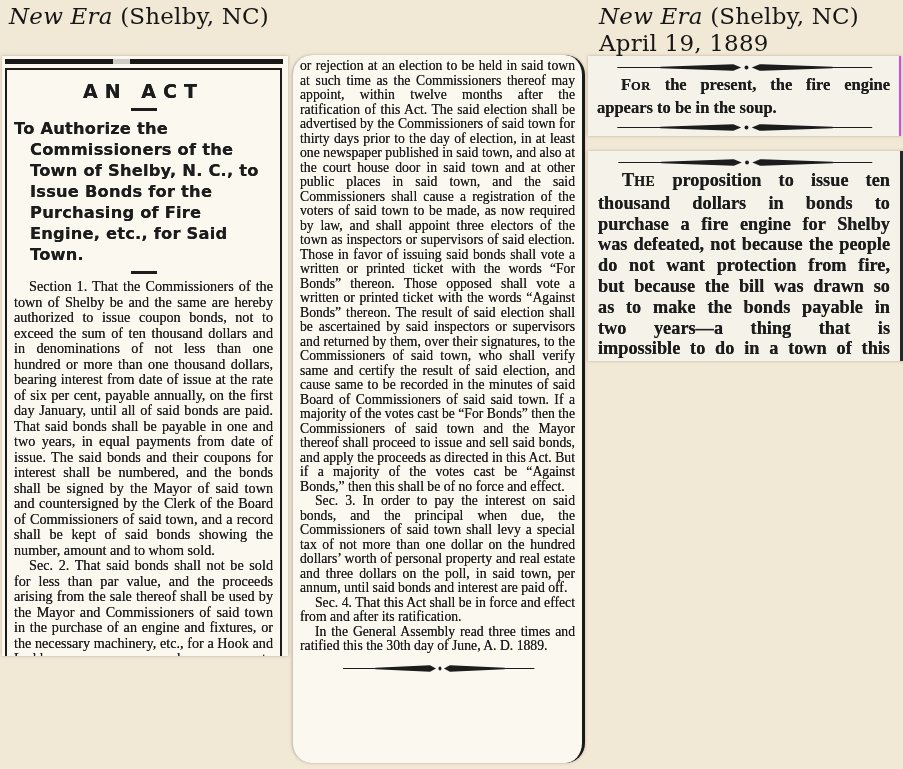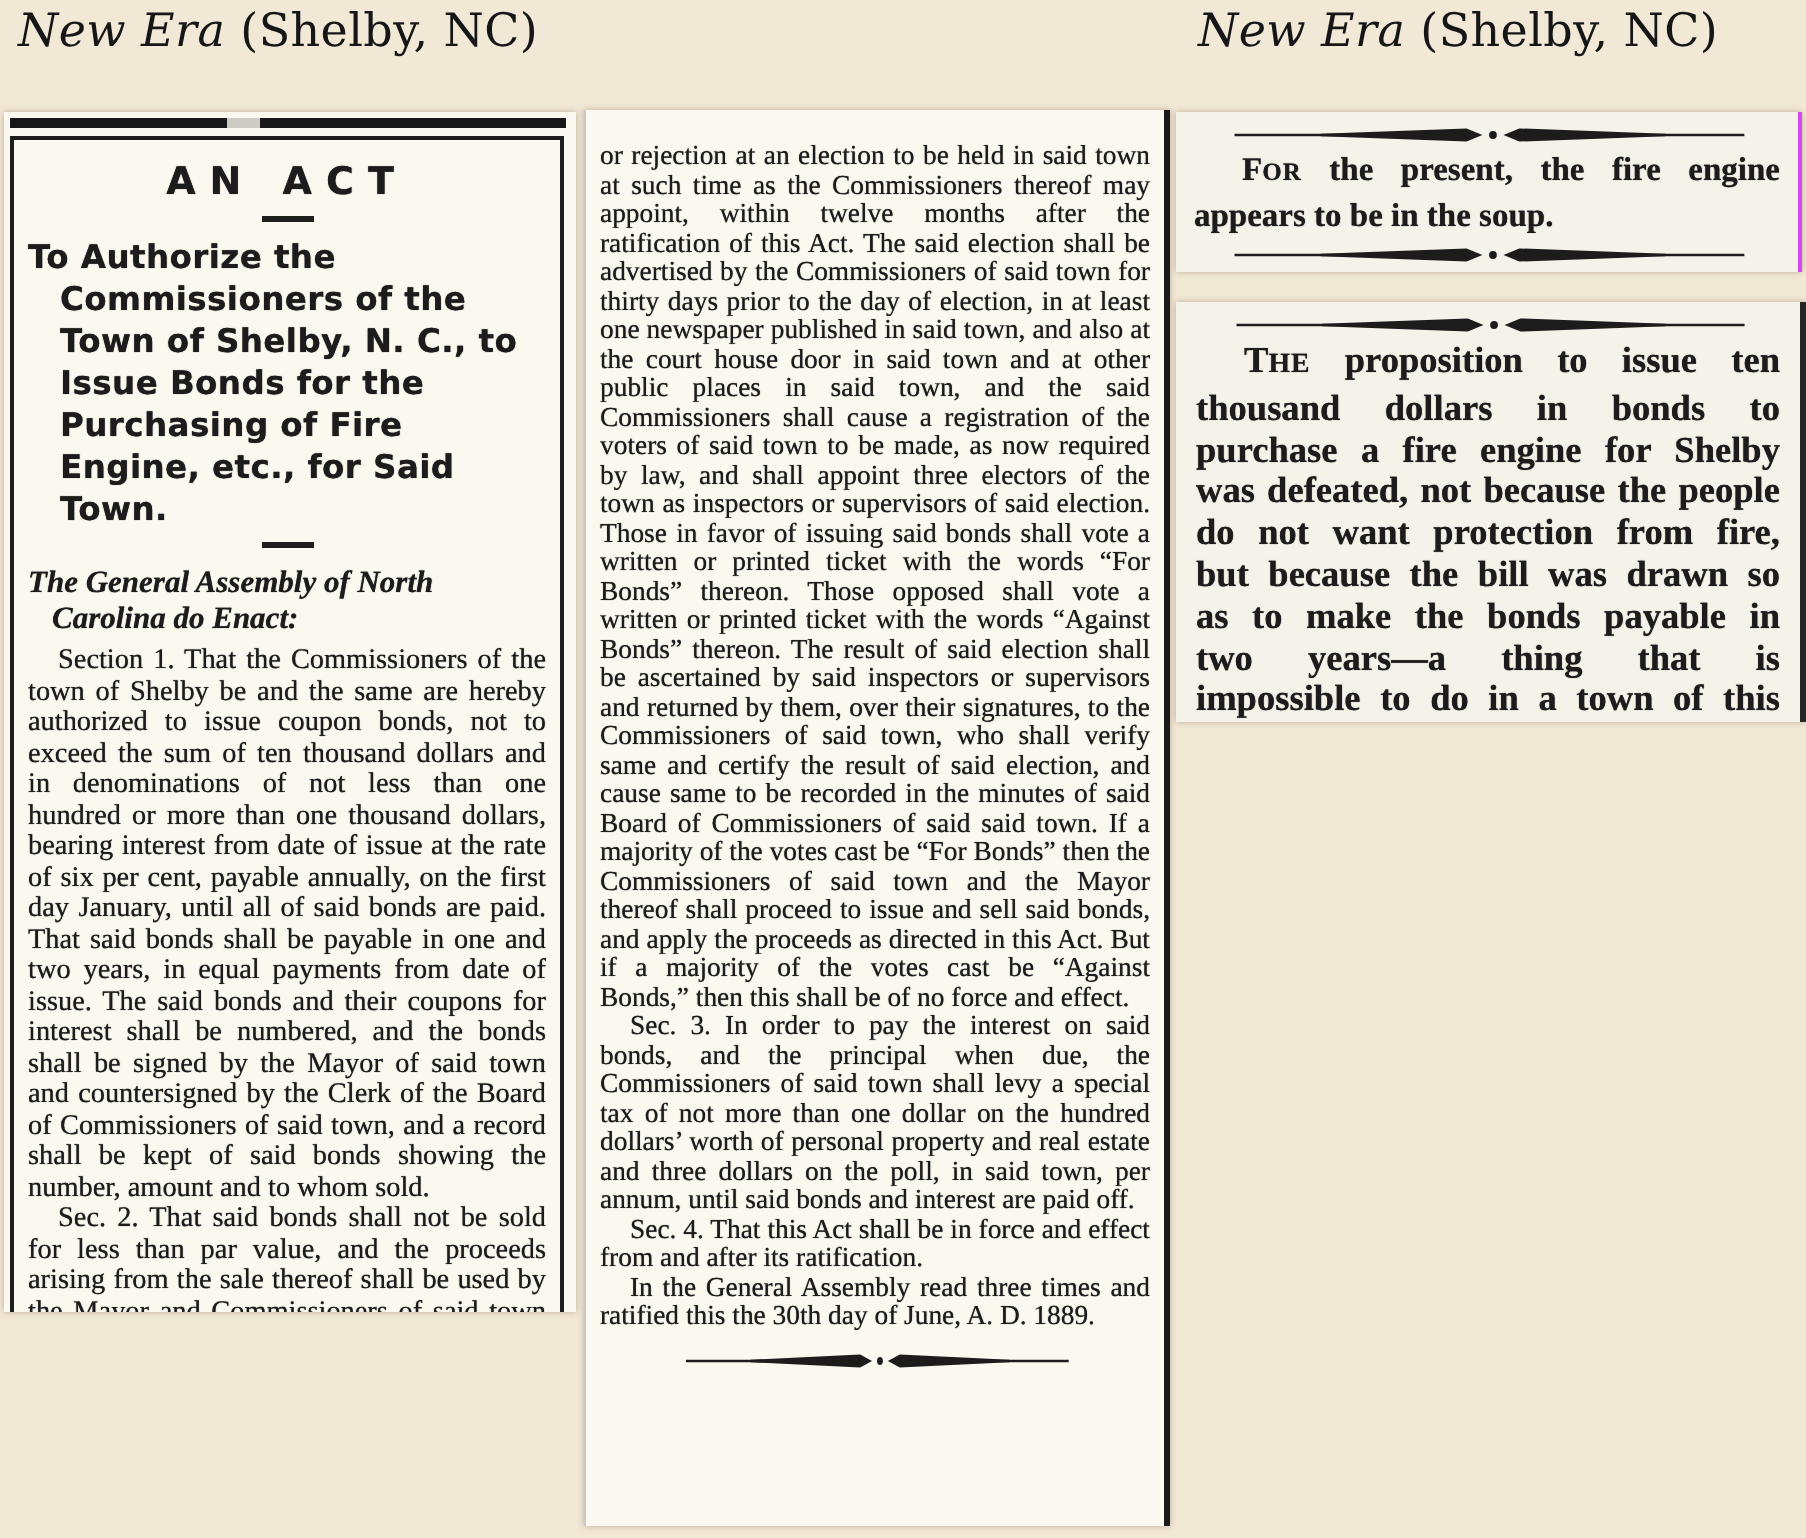--- a/index.html
+++ b/index.html
@@ -52,21 +52,22 @@
   }
   .body-par{
     font-size:14.2px;line-height:15.5px;text-align:justify;
     text-indent:15px;margin:0;
   }
   
   #clip-mid{
     left:292px;top:55px;width:293px;height:708px;
     border-right:3.5px solid #1a1a1a;
     border-left:1px solid rgba(60,55,45,.25);
-    padding:16px 7px 0 7px;
+    padding:4px 7px 0 7px;
+    border-radius:20px;
   }
   #clip-mid .body-par{font-size:13.7px;line-height:14.5px;}
   .no-indent{text-indent:0 !important;}
   
   #clip-soup{
     left:588px;top:56px;width:313px;height:80px;
     border-right:2px solid #d946ef;background:#f5f2ea;
     padding:1px 9px 0 9px;
   }
   #clip-defeated{
@@ -90,30 +91,30 @@
 </style>
 </head>
 <body>
 
 <div class="masthead" id="mh-left">
   <div><span class="paper-name">New Era</span><span> (Shelby, NC)</span></div>
 </div>
 
 <div class="masthead" id="mh-right">
   <div><span class="paper-name">New Era</span><span> (Shelby, NC)</span></div>
+  <div>April 19, 1889</div>
 </div>
 
 <div class="clip" id="clip-act">
   <div class="top-rule"></div>
   <div class="act-box ink">
     <div class="act-title">AN ACT</div>
     <div class="hr-short"></div>
     <div class="act-subtitle">To Authorize the Commissioners of the Town of Shelby, N. C., to Issue Bonds for the Purchasing of Fire Engine, etc., for Said Town.</div>
     <div class="hr-short"></div>
-    <div class="enact">The General Assembly of North Carolina do Enact:</div>
     <p class="body-par">Section 1. That the Commissioners of the town of Shelby be and the same are hereby authorized to issue coupon bonds, not to exceed the sum of ten thousand dollars and in denominations of not less than one hundred or more than one thousand dollars, bearing interest from date of issue at the rate of six per cent, payable annually, on the first day January, until all of said bonds are paid. That said bonds shall be payable in one and two years, in equal payments from date of issue. The said bonds and their coupons for interest shall be numbered, and the bonds shall be signed by the Mayor of said town and countersigned by the Clerk of the Board of Commissioners of said town, and a record shall be kept of said bonds showing the number, amount and to whom sold.</p>
     <p class="body-par">Sec. 2. That said bonds shall not be sold for less than par value, and the proceeds arising from the sale thereof shall be used by the Mayor and Commissioners of said town in the purchase of an engine and fixtures, or the necessary machinery, etc., for a Hook and Ladder company, as may be necessary to protect said town of Shelby and the property therein against fires, and also in getting the necessary hydrants, cisterns, etc., to have a supply of water necessary to use said engine and other machinery for the extinguishment of fire in said town of Shelby, of North Carolina: Provided, however, that this Act shall be submitted to the qualified voters of said town for their ratification</p>
   </div>
 </div>
 
 <div class="clip ink" id="clip-mid">
   <p class="body-par no-indent">or rejection at an election to be held in said town at such time as the Commissioners thereof may appoint, within twelve months after the ratification of this Act. The said election shall be advertised by the Commissioners of said town for thirty days prior to the day of election, in at least one newspaper published in said town, and also at the court house door in said town and at other public places in said town, and the said Commissioners shall cause a registration of the voters of said town to be made, as now required by law, and shall appoint three electors of the town as inspectors or supervisors of said election. Those in favor of issuing said bonds shall vote a written or printed ticket with the words “For Bonds” thereon. Those opposed shall vote a written or printed ticket with the words “Against Bonds” thereon. The result of said election shall be ascertained by said inspectors or supervisors and returned by them, over their signatures, to the Commissioners of said town, who shall verify same and certify the result of said election, and cause same to be recorded in the minutes of said Board of Commissioners of said said town. If a majority of the votes cast be “For Bonds” then the Commissioners of said town and the Mayor thereof shall proceed to issue and sell said bonds, and apply the proceeds as directed in this Act. But if a majority of the votes cast be “Against Bonds,” then this shall be of no force and effect.</p>
   <p class="body-par">Sec. 3. In order to pay the interest on said bonds, and the principal when due, the Commissioners of said town shall levy a special tax of not more than one dollar on the hundred dollars’ worth of personal property and real estate and three dollars on the poll, in said town, per annum, until said bonds and interest are paid off.</p>
   <p class="body-par">Sec. 4. That this Act shall be in force and effect from and after its ratification.</p>
   <p class="body-par">In the General Assembly read three times and ratified this the 30th day of June, A. D. 1889.</p>

